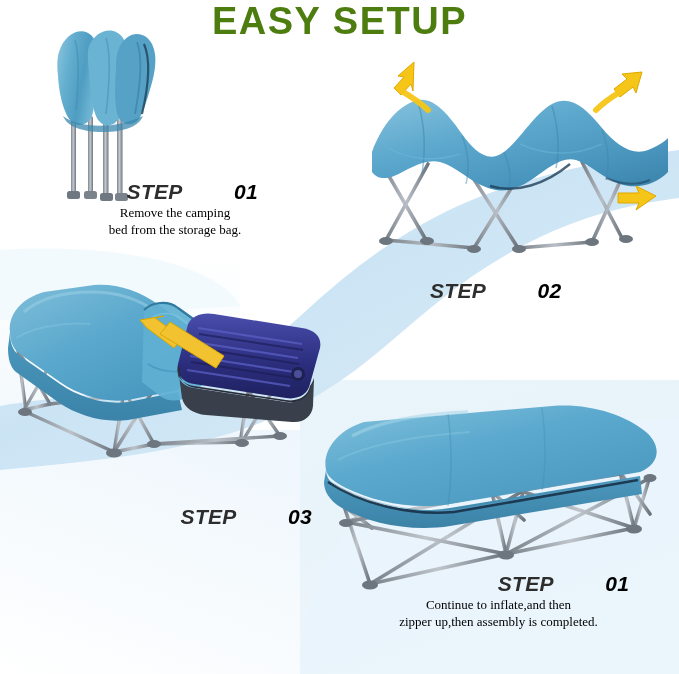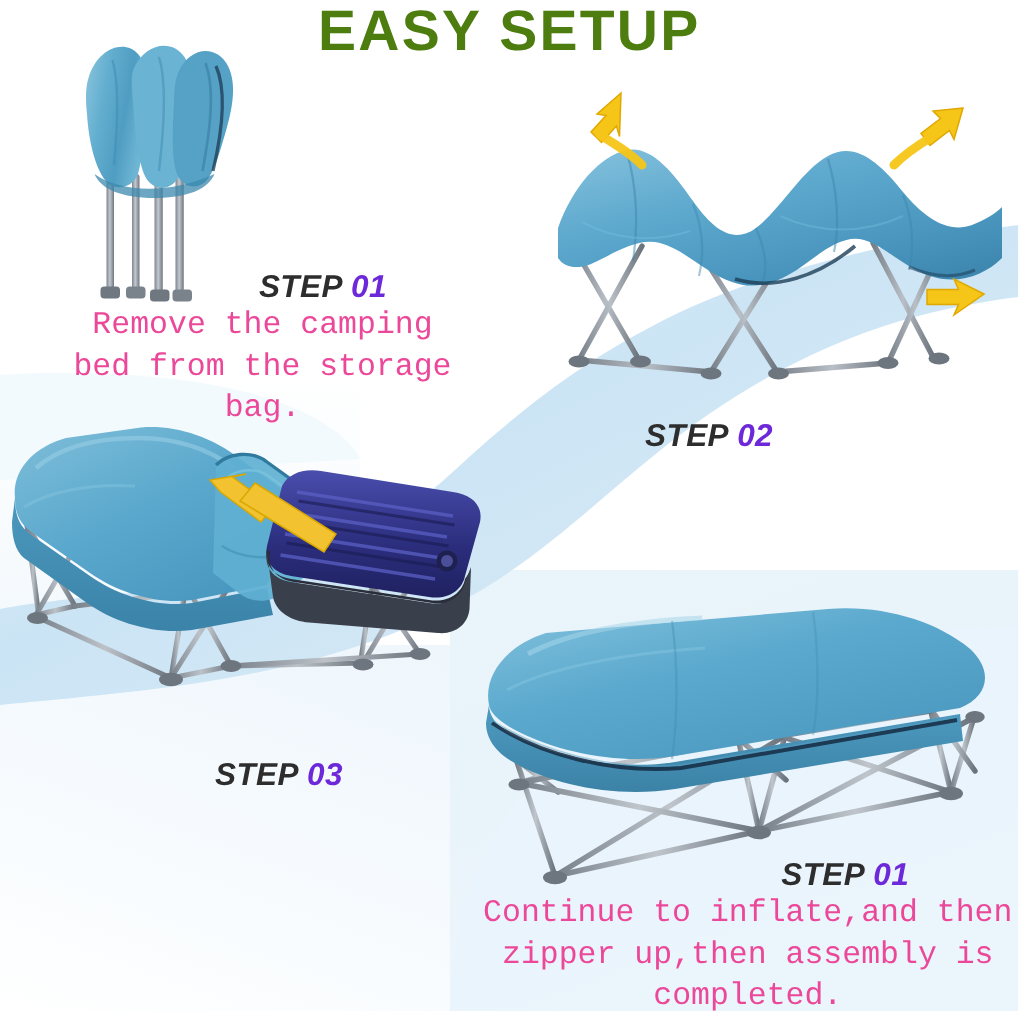--- a/index.html
+++ b/index.html
@@ -53,35 +53,35 @@
   
   .step-block { position: absolute; }
   .step-title {
     font-style: italic;
     font-weight: bold;
     font-size: 21px;
     color: #2d2d2d;
     letter-spacing: 0.3px;
     white-space: nowrap;
   }
-  .step-title .num { color: #6d28d9; }
+  .step-title .num { color: #000000; margin-left: 46px; }
   .step-body {
-    font-size: 21px;
-    color: #ec4899;
+    font-size: 13px;
+    color: #000000;
     line-height: 1.32;
-    font-family: Liberation Mono, monospace;
+    font-family: Liberation Serif, serif;
     white-space: pre-line;
   }
 
   #step1-block { left: 30px;  top: 180px; width: 290px; text-align: center; }
   #step1-block .step-title { text-align: right; padding-right: 62px; }
   #step2-block { left: 400px; top: 279px; width: 270px; text-align: center; }
   #step2-block .step-title { text-align: left; padding-left: 30px; }
   #step3-block { left: 0px;   top: 505px; width: 320px; text-align: right; padding-right: 8px; }
-  #step3-block .step-title { text-align: center; padding-left: 60px; }
+  #step3-block .step-title { padding-left: 60px; }
   #step4-block { left: 318px; top: 572px; width: 361px; text-align: center; }
   #step4-block .step-title { text-align: center; padding-left: 130px; }
 
   
   .illus { position: absolute; }
   #illus-folded { left: 45px;  top: 24px;  width: 125px; height: 182px; }
   #illus-unfold { left: 370px; top: 52px;  width: 300px; height: 200px; }
   #illus-mattress { left: 2px;  top: 272px; width: 330px; height: 230px; }
   #illus-done  { left: 302px; top: 402px; width: 375px; height: 196px; }
 

